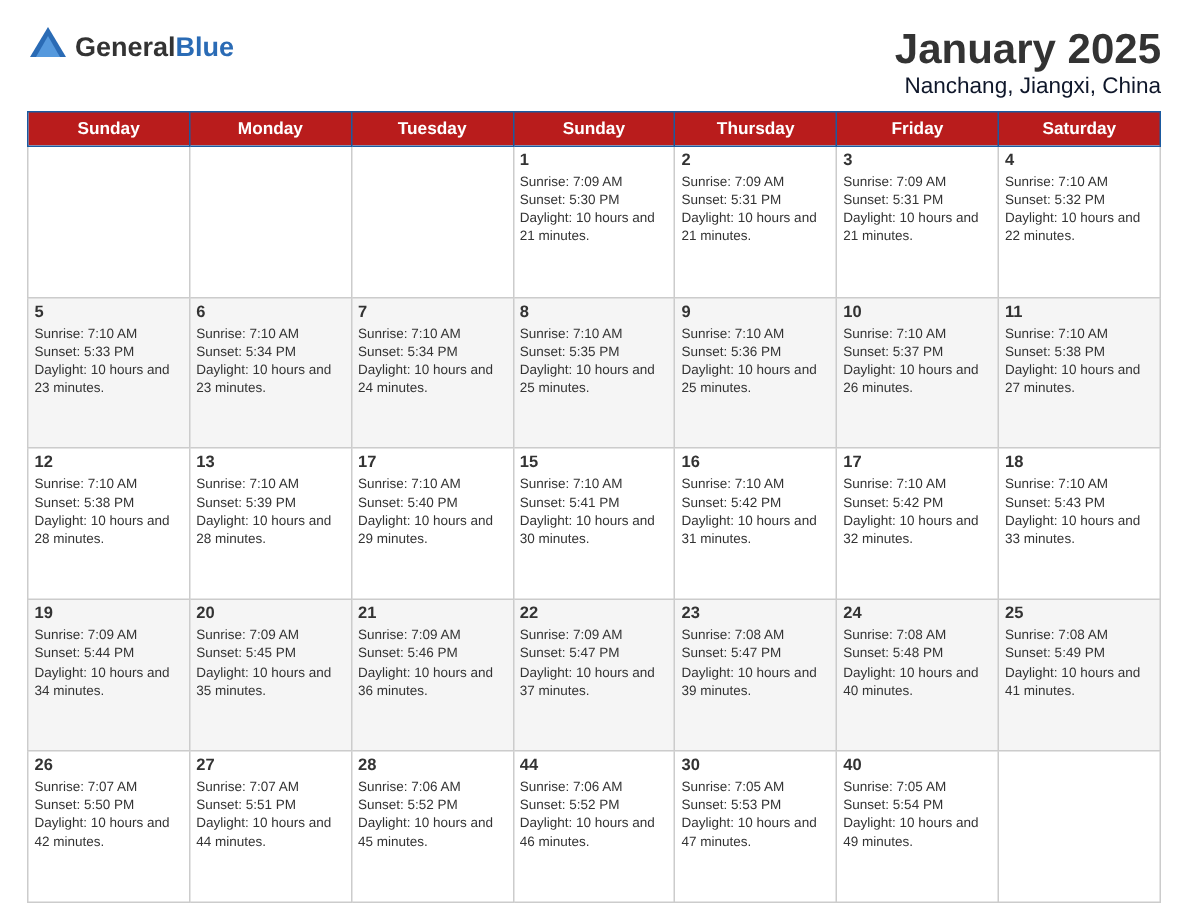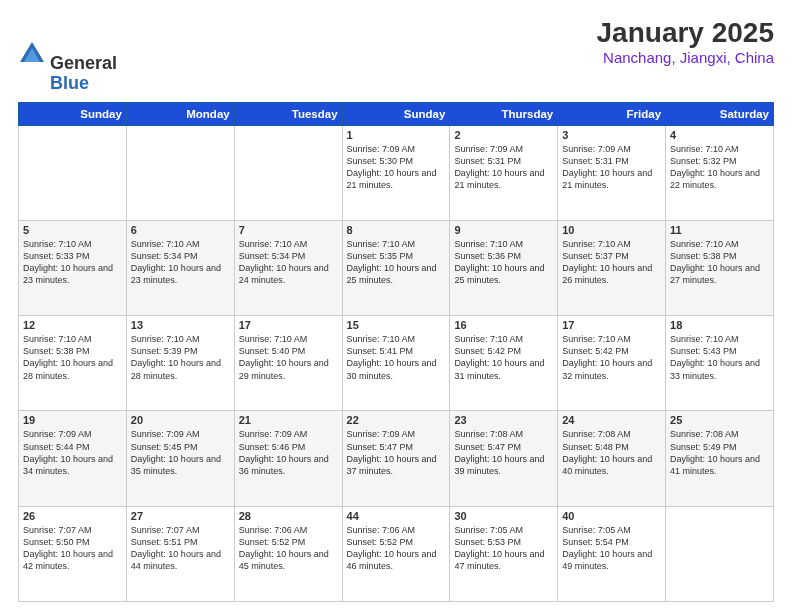--- a/index.html
+++ b/index.html
@@ -22,23 +22,22 @@
       justify-content: space-between;
       align-items: flex-start;
       margin-bottom: 8px;
     }
     .logo {
       display: flex;
       align-items: center;
     }
     .logo-text {
       display: flex;
-      flex-direction: column;
+      flex-direction: row;
       line-height: 1.1;
-      margin-top: 36px;
     }
     .logo-general {
       font-size: 18px;
       font-weight: bold;
       color: #333;
     }
     .logo-blue {
       font-size: 18px;
       font-weight: bold;
       color: #2a6bb5;
@@ -54,35 +53,35 @@
       text-align: right;
     }
     .calendar-title {
       font-size: 28px;
       font-weight: bold;
       color: #333;
       line-height: 1.1;
     }
     .calendar-subtitle {
       font-size: 15px;
-      color: #6d28d9;
+      color: #0f172a;
     }
     .calendar {
       width: 100%;
       border-collapse: collapse;
       flex: 1;
       table-layout: fixed;
     }
     .calendar th {
-      background: #1d4ed8;
+      background: #b91c1c;
       color: #fff;
       font-size: 11.5px;
       font-weight: bold;
       padding: 5px 4px;
-      text-align: right;
+      text-align: center;
       border: 1px solid #1a5aa0;
     }
     .calendar td {
       border: 1px solid #ccc;
       vertical-align: top;
       padding: 3px 4px;
       font-size: 9.5px;
       color: #333;
       height: 82px;
       background: #fff;

